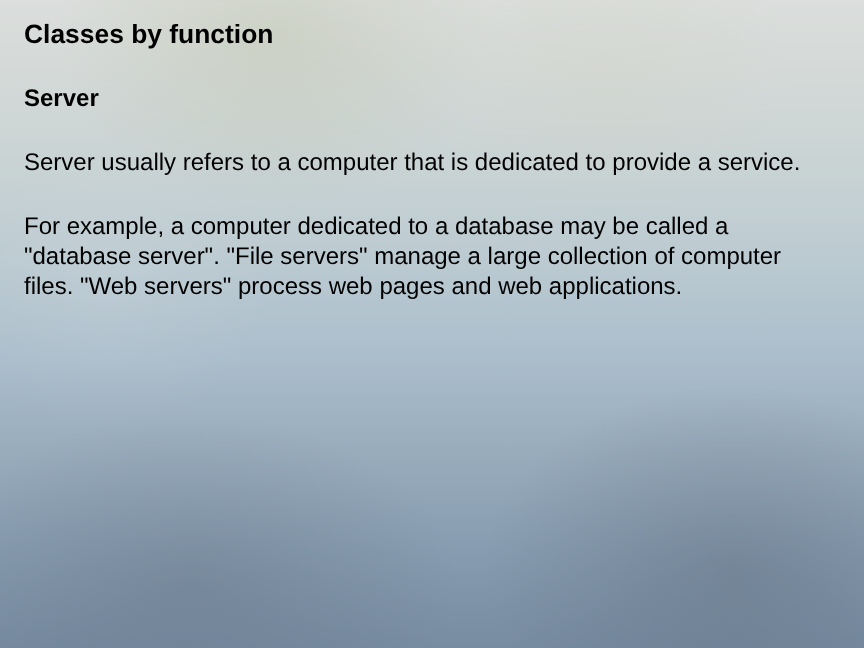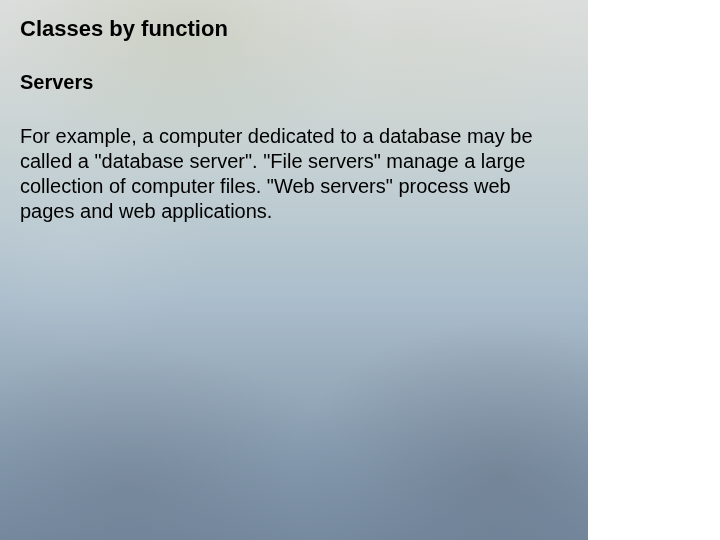--- a/index.html
+++ b/index.html
@@ -5,21 +5,21 @@
   html, body {
     margin: 0;
     padding: 0;
     width: 720px;
     height: 540px;
     overflow: hidden;
     font-family: Arial, Helvetica, sans-serif;
   }
   .slide {
     position: relative;
-    width: 588px;
+    width: 720px;
     height: 540px;
     box-sizing: border-box;
     padding: 16px 20px 20px 20px;
     color: #000;
     background:
       linear-gradient(
         to bottom,
         #cfd3d0 0%,
         #c7cdcb 10%,
         #b8c5c6 25%,
@@ -75,19 +75,20 @@
     max-width: 660px;
   }
 </style>
 </head>
 <body>
 
 <div class="slide">
   <div class="content">
     <h1 class="title">Classes by function</h1>
 
-    <h2 class="subheading">Servers</h2>
+    <h2 class="subheading">Server</h2>
 
+    <p class="para">Server usually refers to a computer that is dedicated to provide a service.</p>
 
     <p class="para">For example, a computer dedicated to a database may be called a "database server". "File servers" manage a large collection of computer files. "Web servers" process web pages and web applications.</p>
 
   </div>
 </div>
 
 </body></html>

